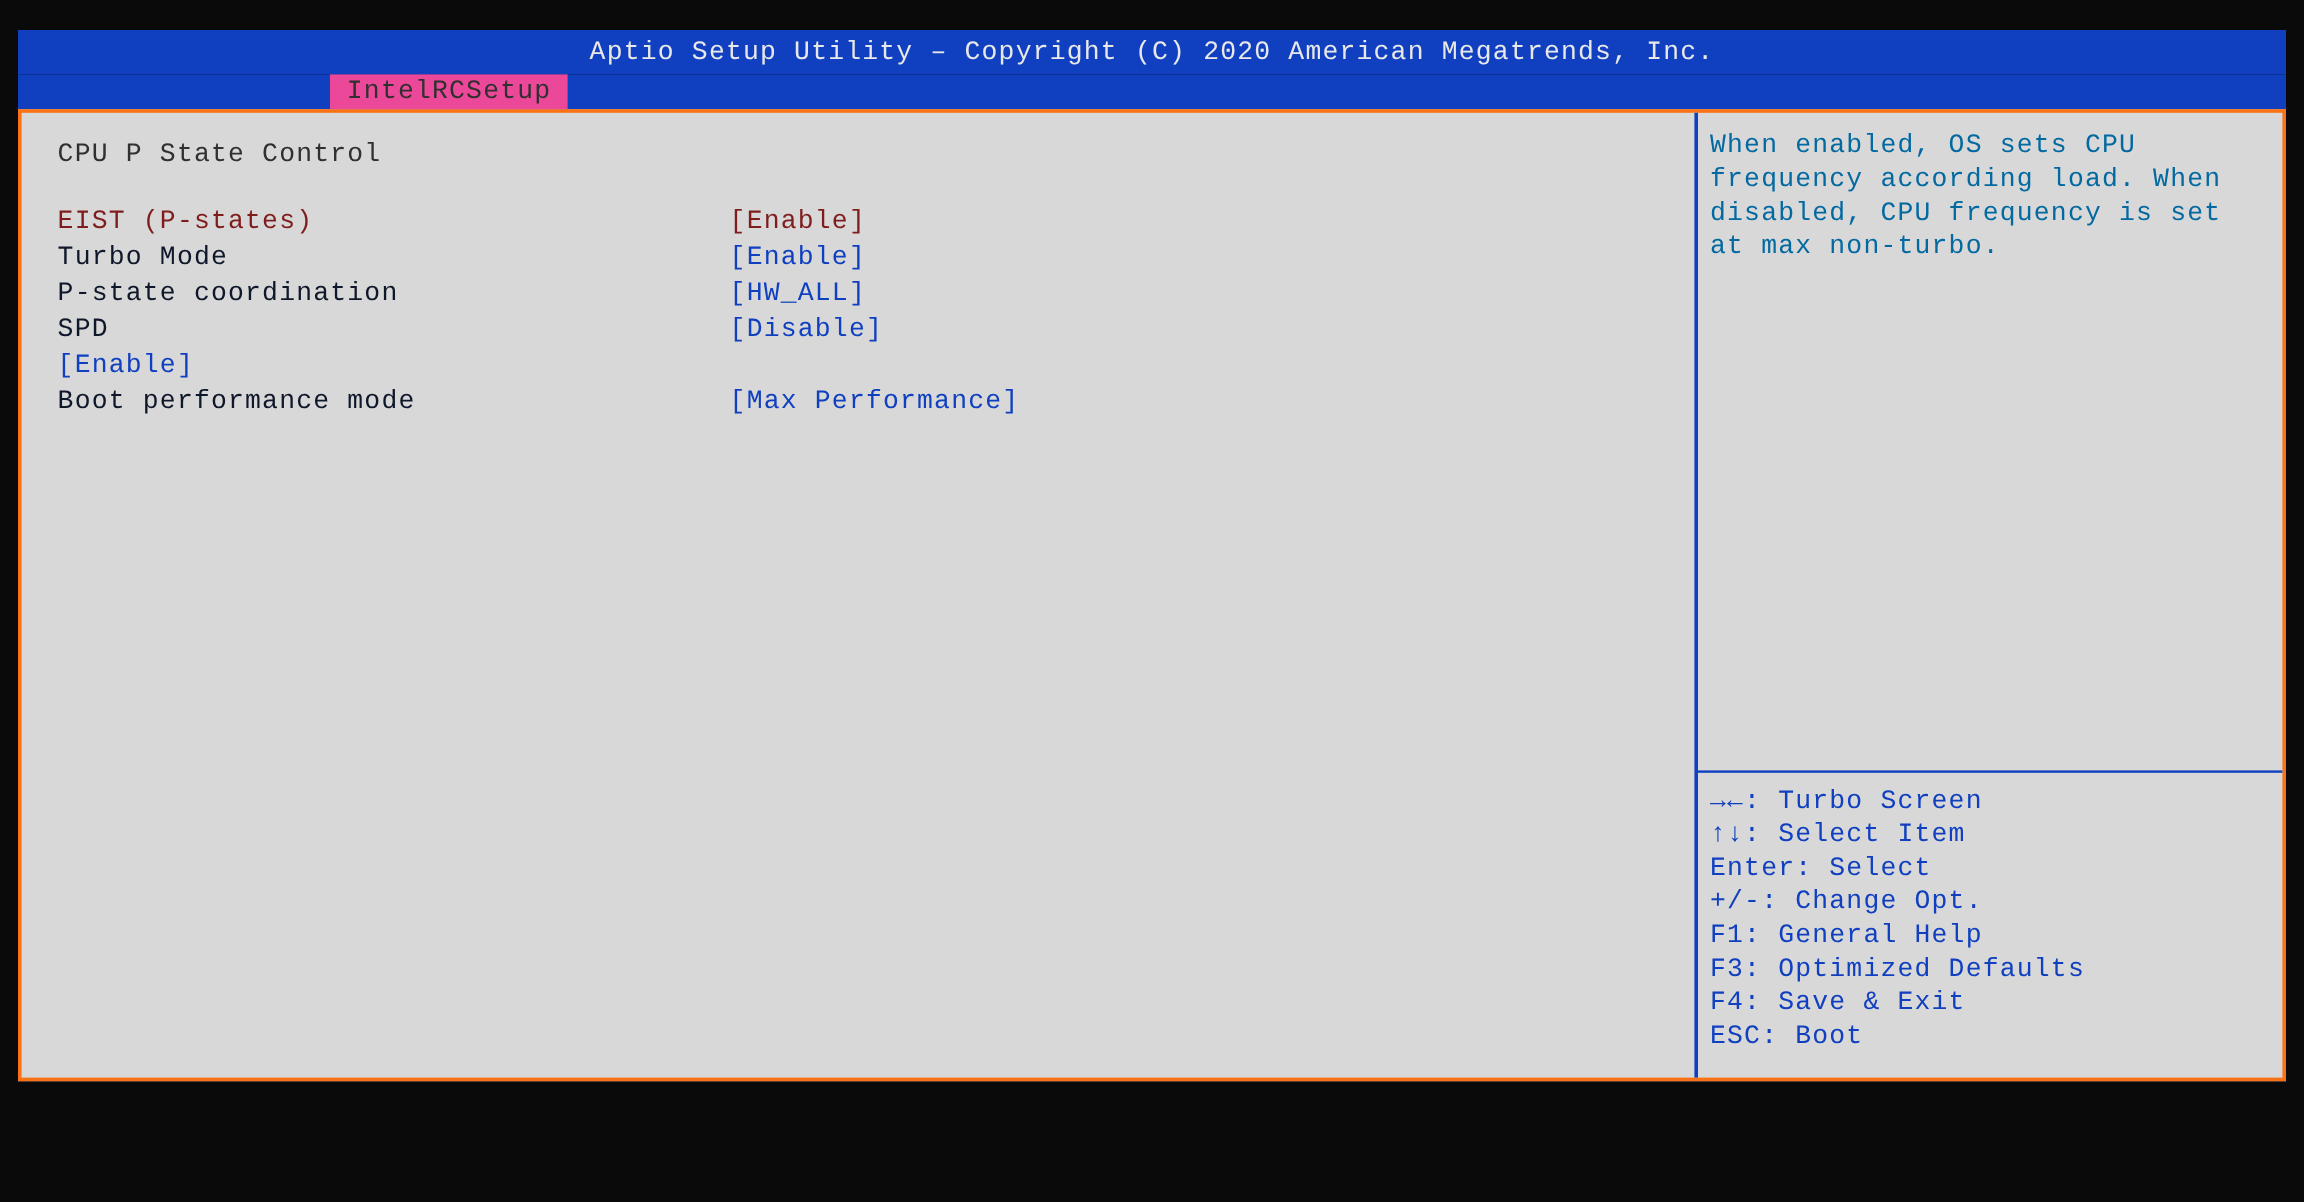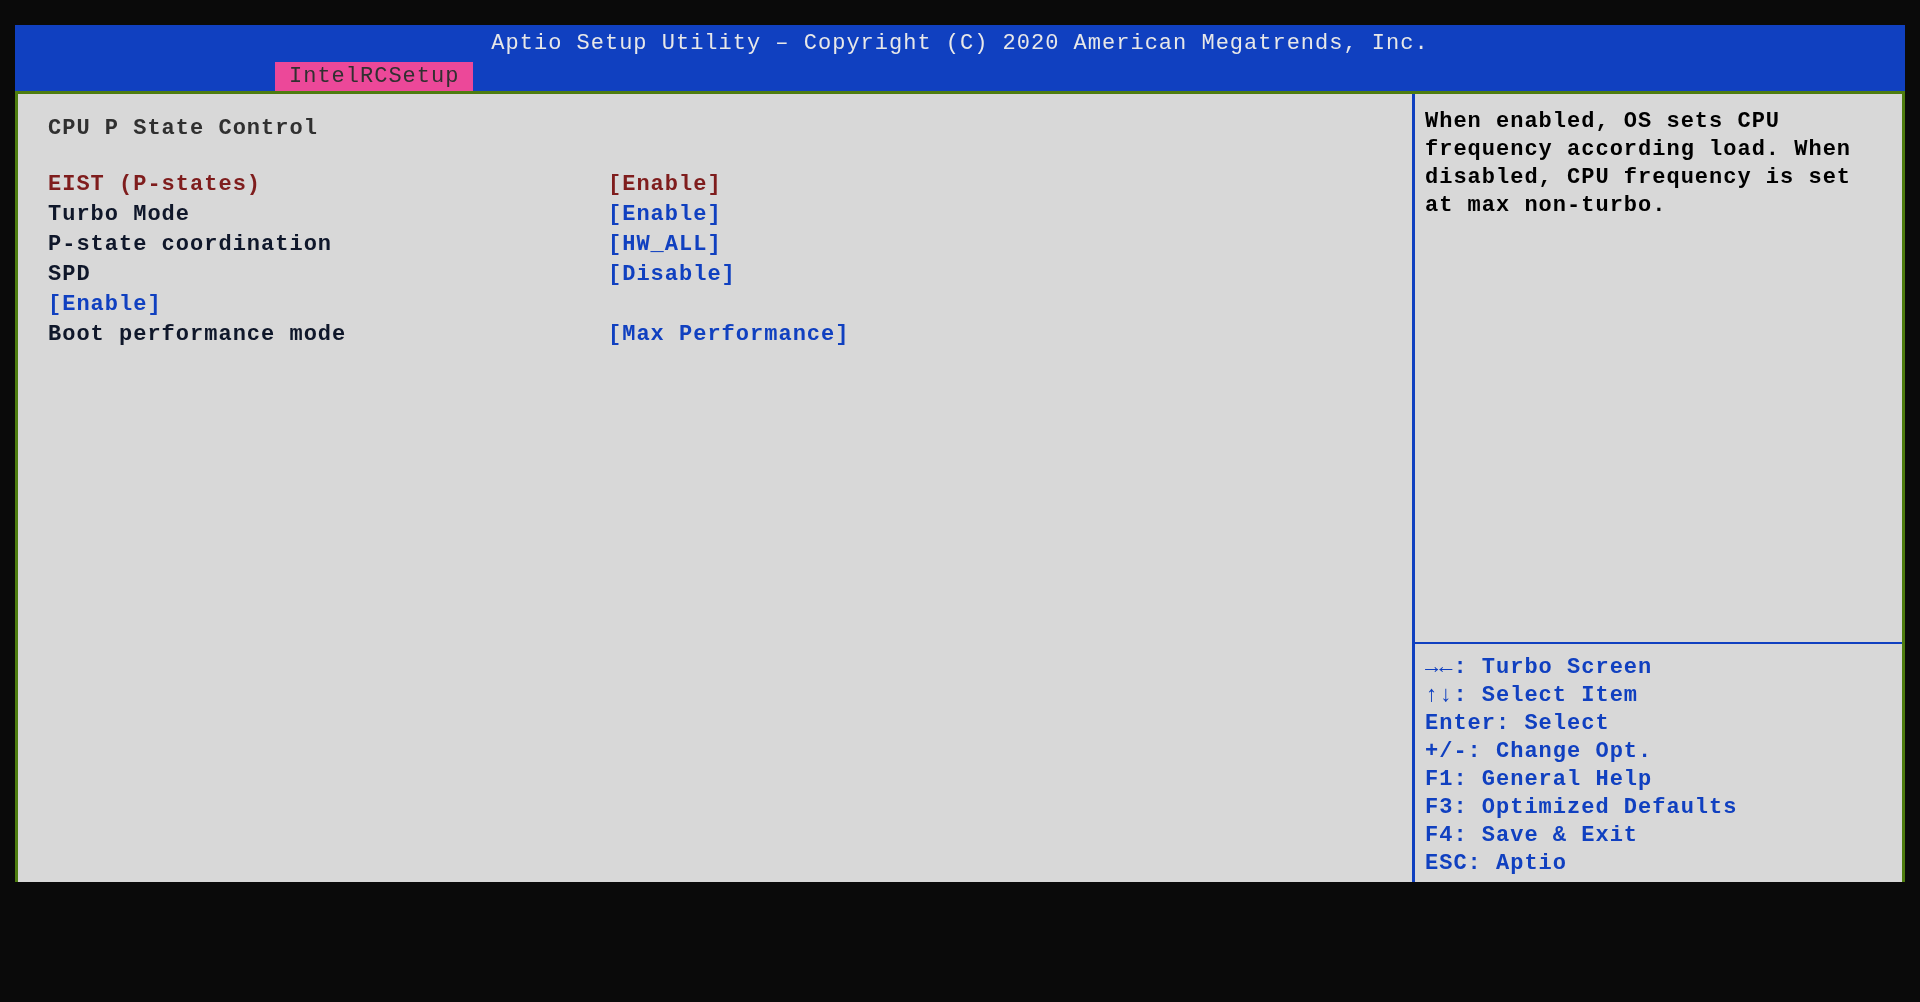--- a/index.html
+++ b/index.html
@@ -5,21 +5,21 @@
     * { margin: 0; padding: 0; box-sizing: border-box; }
     body {
       background: #0a0a0a;
       font-family: 'Courier New', monospace;
       font-size: 22px;
       font-weight: normal;
       letter-spacing: 1px;
     }
     .screen {
       width: 1920px;
-      height: 882px;
+      height: 1002px;
       padding: 25px 15px;
     }
     .header-bar {
       background: #1040c0;
       color: #e8e8e8;
       text-align: center;
       padding: 6px 0;
       font-size: 22px;
     }
     .tab-row {
@@ -28,25 +28,24 @@
       display: flex;
       padding-left: 260px;
     }
     .tab {
       background: #ec4899;
       color: #303030;
       padding: 2px 14px;
       font-size: 22px;
     }
     .main-box {
-      border: 3px solid #4d7c0f;
+      border: 3px solid #f97316;
       background: #d8d8d8;
       display: flex;
       height: 810px;
-      font-weight: bold;
     }
     .left-panel {
       flex: 1;
       padding: 22px 30px;
       color: #303030;
     }
     .section-title {
       color: #303030;
       margin-bottom: 30px;
     }
@@ -67,21 +66,21 @@
       color: #7f1d1d;
     }
     .right-panel {
       width: 490px;
       border-left: 3px solid #1040c0;
       display: flex;
       flex-direction: column;
     }
     .help-box {
       padding: 14px 10px;
-      color: #000000;
+      color: #0369a1;
       flex: 1;
       line-height: 28px;
     }
     .key-help {
       border-top: 2px solid #1040c0;
       padding: 10px 10px 20px 10px;
       color: #1040c0;
       line-height: 28px;
     }
   </style>
@@ -125,17 +124,17 @@
     <div class="right-panel">
       <div class="help-box">When enabled, OS sets CPU frequency according load. When disabled, CPU frequency is set at max non-turbo.</div>
       <div class="key-help" id="key-help-list">
           <div>→←: Turbo Screen</div>
           <div>↑↓: Select Item</div>
           <div>Enter: Select</div>
           <div>+/-: Change Opt.</div>
           <div>F1: General Help</div>
           <div>F3: Optimized Defaults</div>
           <div>F4: Save &amp; Exit</div>
-          <div>ESC: Aptio</div>
+          <div>ESC: Boot</div>
         </div>
     </div>
   </div>
 </div>
 
 </body></html>

